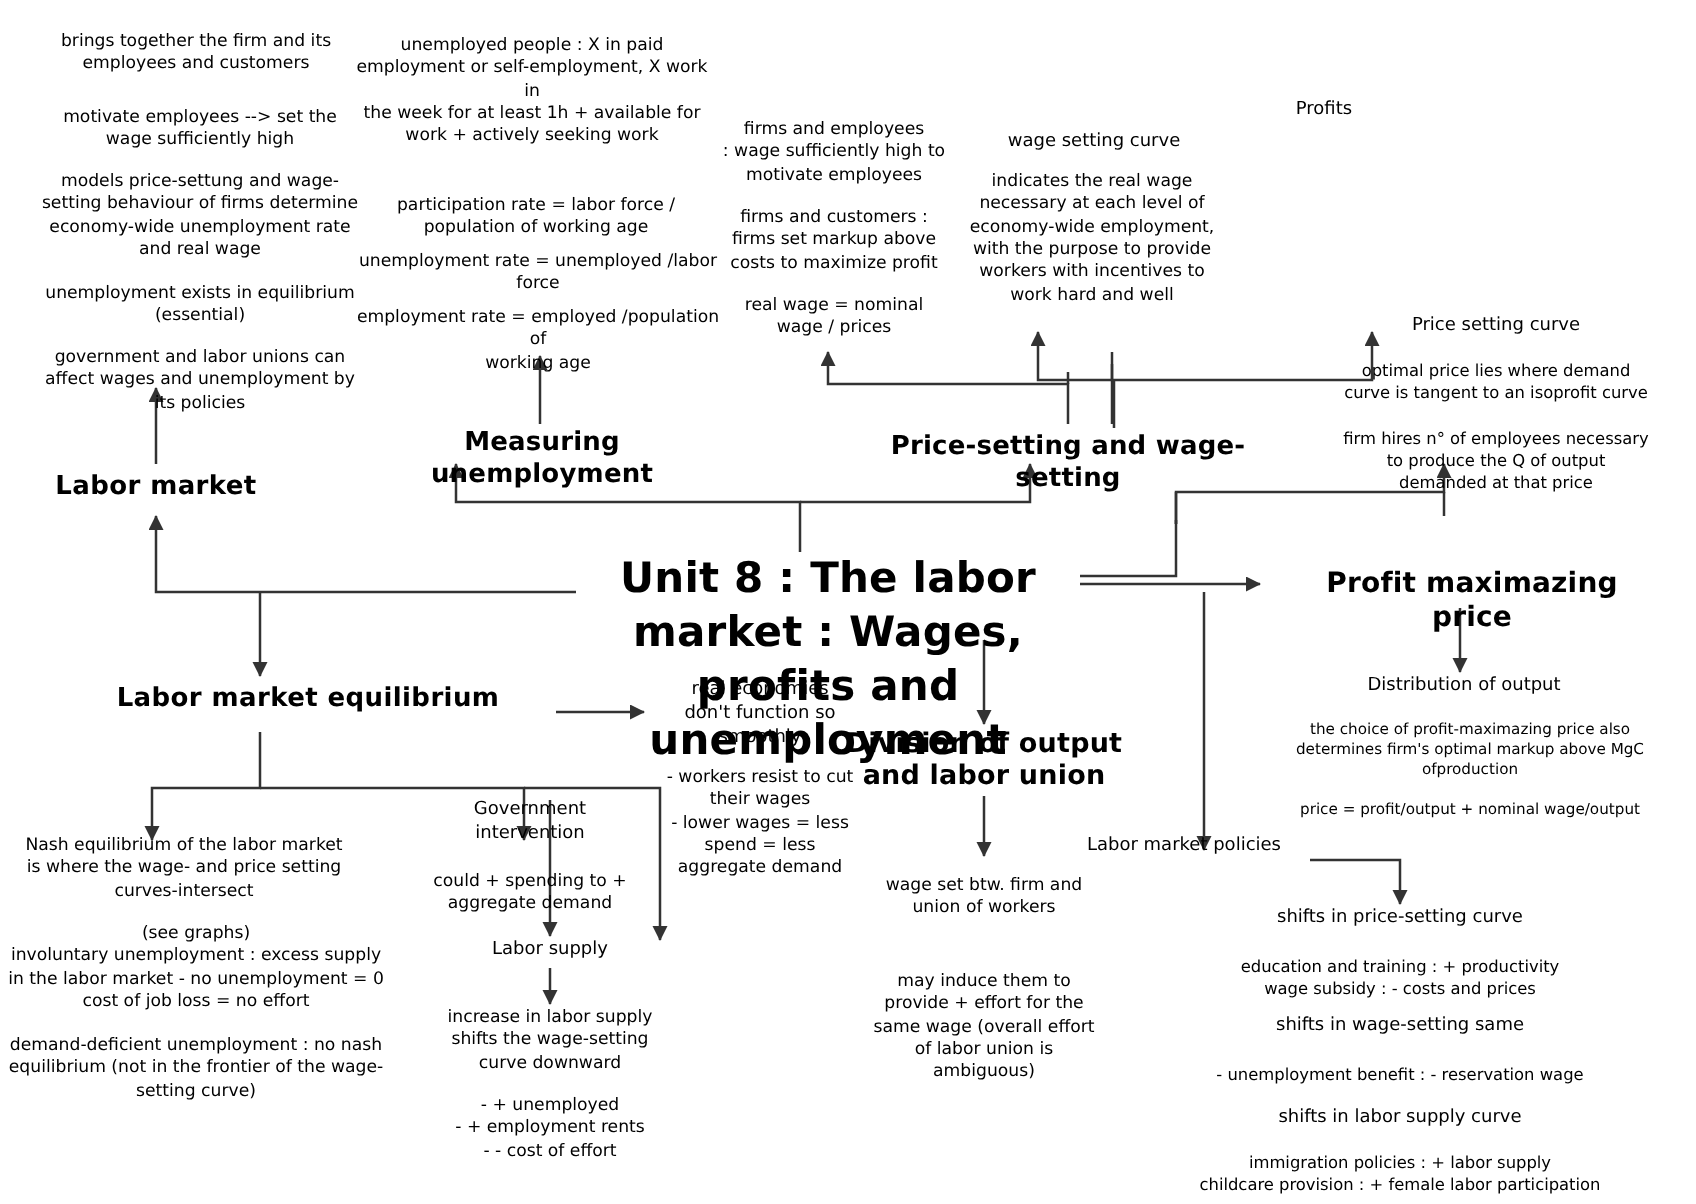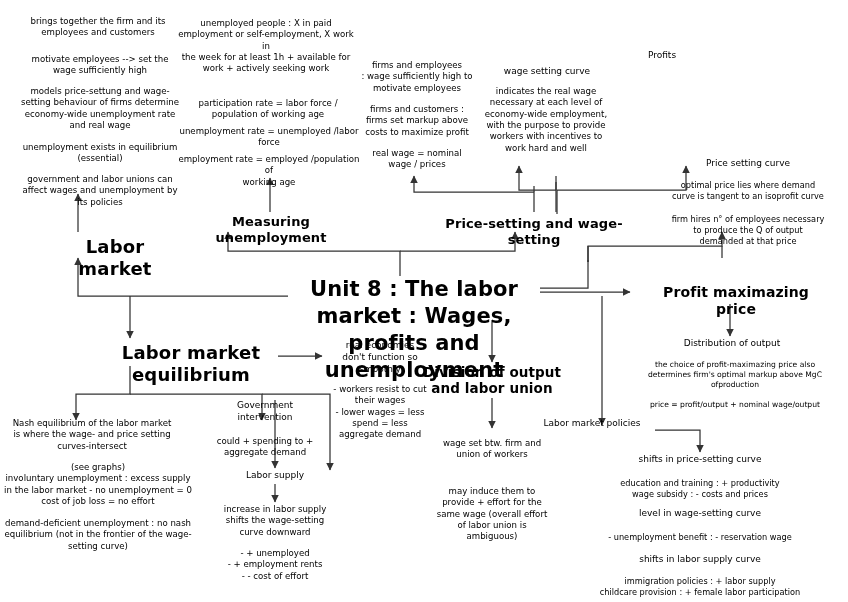--- a/index.html
+++ b/index.html
@@ -3,21 +3,21 @@
 <meta charset="utf-8">
 <style>
   html,body{margin:0;padding:0;background:#ffffff;}
   body{width:848px;height:602px;position:relative;overflow:hidden;
        font-family:"DejaVu Sans","Liberation Sans",sans-serif;color:#000;}
   #canvas{position:absolute;left:0;top:0;width:848px;height:602px;}
   svg.lines{position:absolute;left:0;top:0;width:848px;height:602px;pointer-events:none;}
   .node{position:absolute;text-align:center;line-height:1.22;}
   .n-title{font-weight:bold;font-size:21px;line-height:1.28;letter-spacing:.1px;}
   .n-major{font-weight:bold;font-size:13px;letter-spacing:.1px;}
-  .n-branch{font-weight:bold;font-size:18px;letter-spacing:.2px;margin-left:37px;}
+  .n-branch{font-weight:bold;font-size:13px;letter-spacing:.2px;}
   .n-note{font-size:8.6px;line-height:1.32;}
   .n-note2{font-size:8.2px;line-height:1.34;}
   .n-note3{font-size:9px;line-height:1.32;}
   .n-note4{font-size:7.6px;line-height:1.34;}
   .blk{white-space:pre-line;}
 </style>
 </head>
 <body>
 
 <div id="canvas">
@@ -191,20 +191,20 @@
 same wage (overall effort
 of labor union is
 ambiguous)</div>
 
   <div class="node n-note3" style="left:528px;top:418px;width:128px;">Labor market policies</div>
 
   <div class="node n-note3" style="left:594px;top:454px;width:212px;">shifts in price-setting curve</div>
   <div class="node n-note2 blk" style="left:594px;top:478px;width:212px;">education and training : + productivity
 wage subsidy : - costs and prices</div>
 
-  <div class="node n-note3" style="left:594px;top:508px;width:212px;">level in wage-setting curve</div>
+  <div class="node n-note3" style="left:594px;top:508px;width:212px;">shifts in wage-setting same</div>
   <div class="node n-note2" style="left:594px;top:532px;width:212px;">- unemployment benefit : - reservation wage</div>
 
   <div class="node n-note3" style="left:594px;top:554px;width:212px;">shifts in labor supply curve</div>
   <div class="node n-note2 blk" style="left:584px;top:576px;width:232px;">immigration policies : + labor supply
 childcare provision : + female labor participation</div>
 
 </div>
 
 </body></html>

